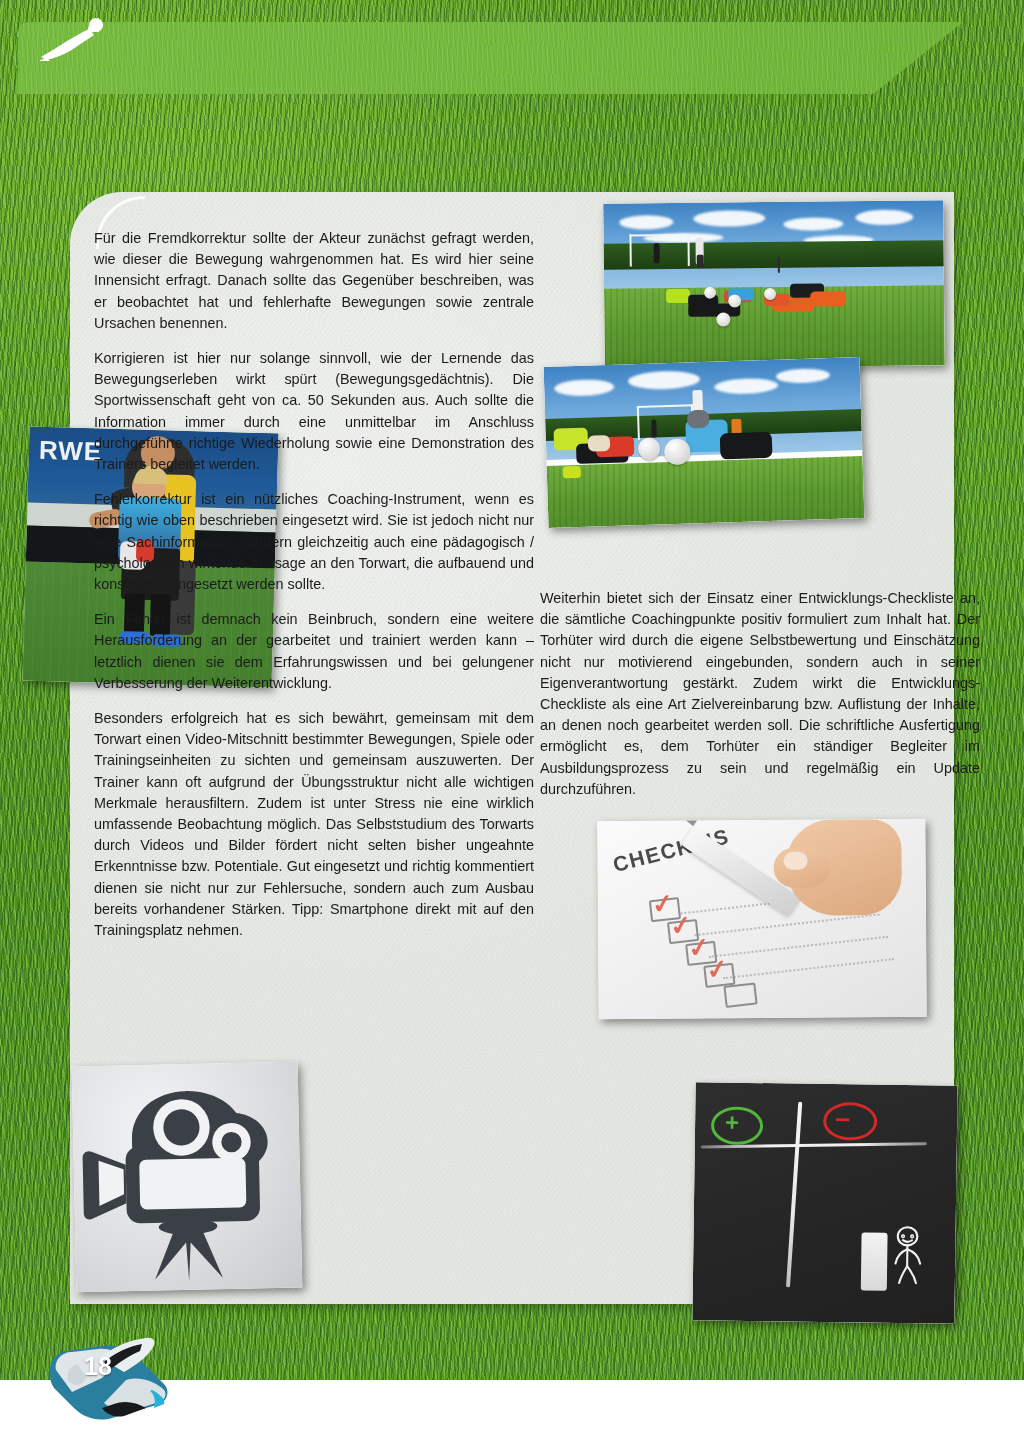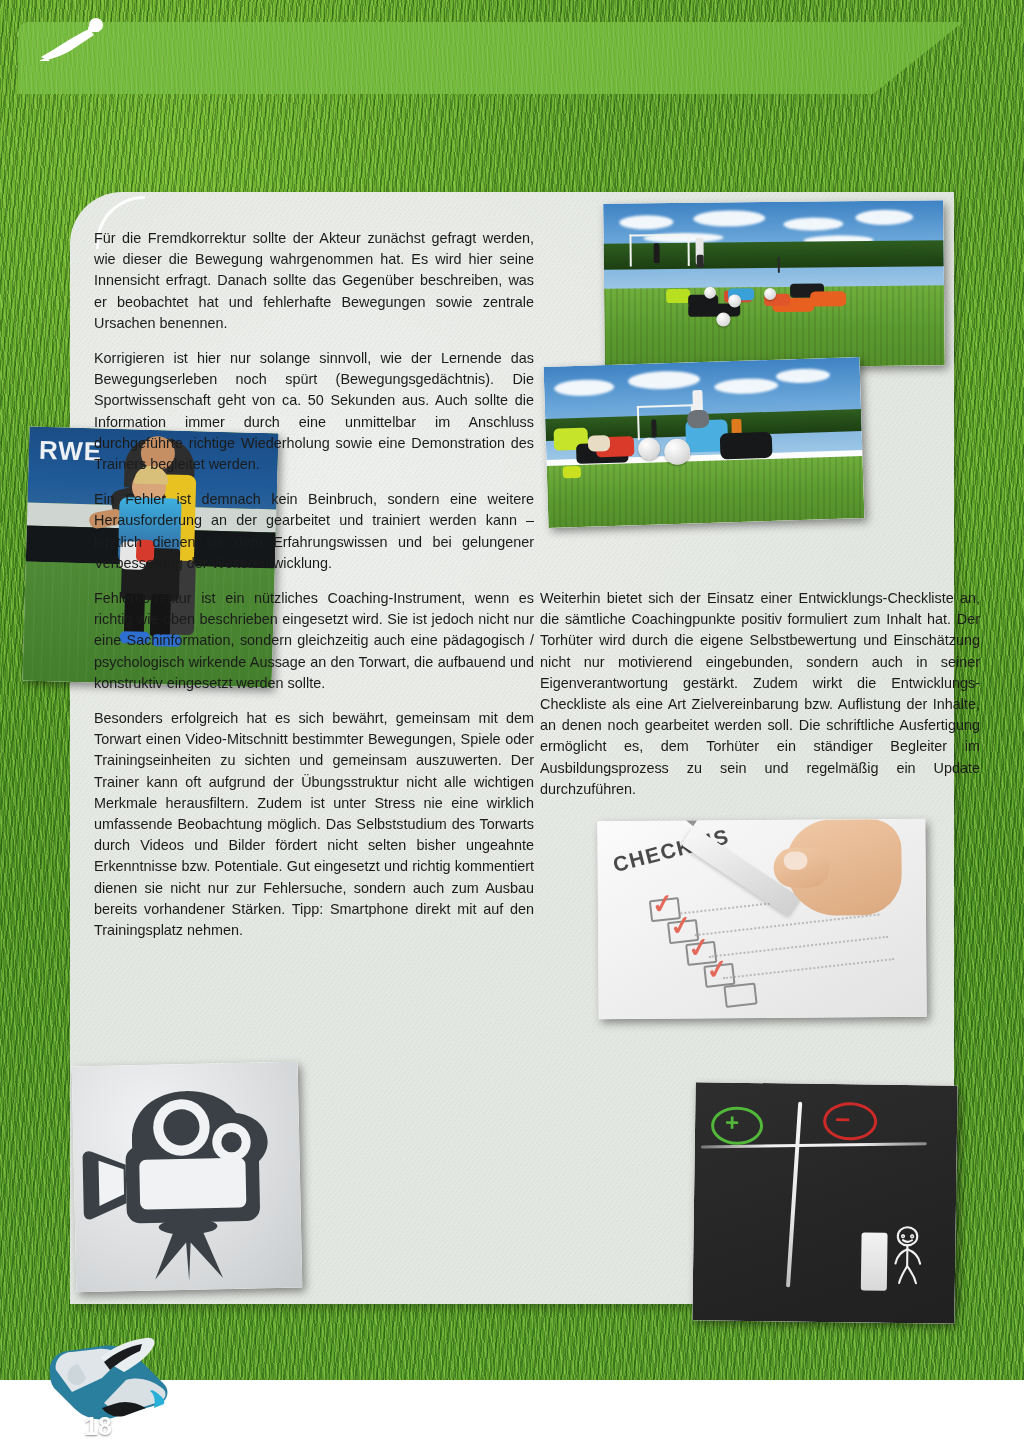--- a/index.html
+++ b/index.html
@@ -323,21 +323,21 @@
   .glove-wrap {
     position: absolute;
     left: 42px;
     top: 1318px;
     width: 140px;
     height: 104px;
   }
   .page-number {
     position: absolute;
     left: 84px;
-    top: 1412px;
+    top: 1352px;
     color: #ffffff;
     font-size: 25px;
     font-weight: bold;
     z-index: 6;
     text-shadow: 0 1px 2px rgba(0,0,0,.45);
   }
 
   
   .logo {
     position: absolute;
@@ -542,23 +542,23 @@
           <path d="M33 22 Q40 27 47 22"></path>
         </g>
       </svg>
     </div>
   </div>
 
   <div class="col-left">
     <p class="body"><span>Für die </span><b>Fremdkorrektur</b><span> sollte der Akteur  zunächst gefragt werden, wie dieser die Bewegung wahrgenommen hat. Es wird hier seine Innensicht erfragt. Danach sollte das Gegenüber beschreiben, was er beobachtet hat und fehlerhafte Bewegungen sowie zentrale Ursachen benennen.</span></p>
     <p class="body">
       <span class="float-shape" style="float:right;width:0px;height:0px;"></span>
-    <span>Korrigieren ist hier nur solange sinnvoll, wie der Lernende das Bewegungserleben noch spürt (</span><b>Bewegungsgedächtnis</b><span>). Die Sportwissenschaft geht von ca. 50 Sekunden aus. Auch sollte die Information immer durch eine unmittelbar im Anschluss durchgeführte richtige Wiederholung sowie eine Demonstration des Trainers begleitet werden.</span></p>
+    <span>Korrigieren ist hier nur solange sinnvoll, wie der Lernende das Bewegungserleben wirkt spürt (</span><b>Bewegungsgedächtnis</b><span>). Die Sportwissenschaft geht von ca. 50 Sekunden aus. Auch sollte die Information immer durch eine unmittelbar im Anschluss durchgeführte richtige Wiederholung sowie eine Demonstration des Trainers begleitet werden.</span></p>
+    <p class="body"><span>Fehlerkorrektur ist ein nützliches Coaching-Instrument, wenn es richtig wie oben beschrieben eingesetzt wird. Sie ist jedoch nicht nur eine Sachinformation, sondern gleichzeitig auch eine </span><b>pädagogisch / psychologisch wirkende Aussage</b><span> an den Torwart, die aufbauend und konstruktiv eingesetzt werden sollte.</span></p>
     <p class="body"><span>Ein Fehler ist demnach kein Beinbruch, sondern eine weitere Herausforderung an der gearbeitet und trainiert werden kann – letztlich dienen sie dem Erfahrungswissen und bei gelungener Verbesserung der Weiterentwicklung.</span></p>
-    <p class="body"><span>Fehlerkorrektur ist ein nützliches Coaching-Instrument, wenn es richtig wie oben beschrieben eingesetzt wird. Sie ist jedoch nicht nur eine Sachinformation, sondern gleichzeitig auch eine </span><b>pädagogisch / psychologisch wirkende Aussage</b><span> an den Torwart, die aufbauend und konstruktiv eingesetzt werden sollte.</span></p>
     <p class="body"><span>Besonders erfolgreich hat es sich bewährt, gemeinsam mit dem Torwart einen </span><b>Video-Mitschnitt</b><span> bestimmter Bewegungen, Spiele oder Trainingseinheiten zu sichten und gemeinsam auszuwerten. Der Trainer kann oft aufgrund der Übungsstruktur nicht alle wichtigen Merkmale herausfiltern. Zudem ist unter Stress nie eine wirklich umfassende Beobachtung möglich. Das Selbststudium des Torwarts durch Videos und Bilder fördert nicht selten bisher ungeahnte Erkenntnisse bzw. Potentiale. Gut eingesetzt und richtig kommentiert dienen sie nicht nur zur Fehlersuche, sondern auch zum Ausbau bereits vorhandener Stärken. </span><b>Tipp</b><span>: Smartphone direkt mit auf den Trainingsplatz nehmen.</span></p>
   </div>
 
 
   <div class="col-right">
     <p class="body"><span>Weiterhin bietet sich der Einsatz einer </span><b>Entwicklungs-Checkliste</b><span> an, die sämtliche </span><b>Coachingpunkte</b><span> positiv formuliert zum Inhalt hat. Der Torhüter wird durch die eigene </span><b>Selbstbewertung und Einschätzung</b><span> nicht nur motivierend eingebunden, sondern auch in seiner Eigenverantwortung gestärkt. Zudem wirkt die Entwicklungs-Checkliste als eine Art </span><b>Zielvereinbarung</b><span> bzw. Auflistung der Inhalte, an denen noch gearbeitet werden soll. Die schriftliche Ausfertigung ermöglicht es, dem Torhüter ein ständiger Begleiter im Ausbildungsprozess zu sein und regelmäßig ein Update durchzuführen.</span></p>
   </div>
 
   <svg class="glove-wrap" viewBox="0 0 140 104">
     <path d="M8 56 C6 44 14 34 26 33 L60 28 C74 26 86 30 96 40 L122 66 C128 72 126 82 118 86 L70 100 C56 104 42 100 32 90 L12 70 C9 66 8 61 8 56 Z" fill="#2b7f9e"></path>

